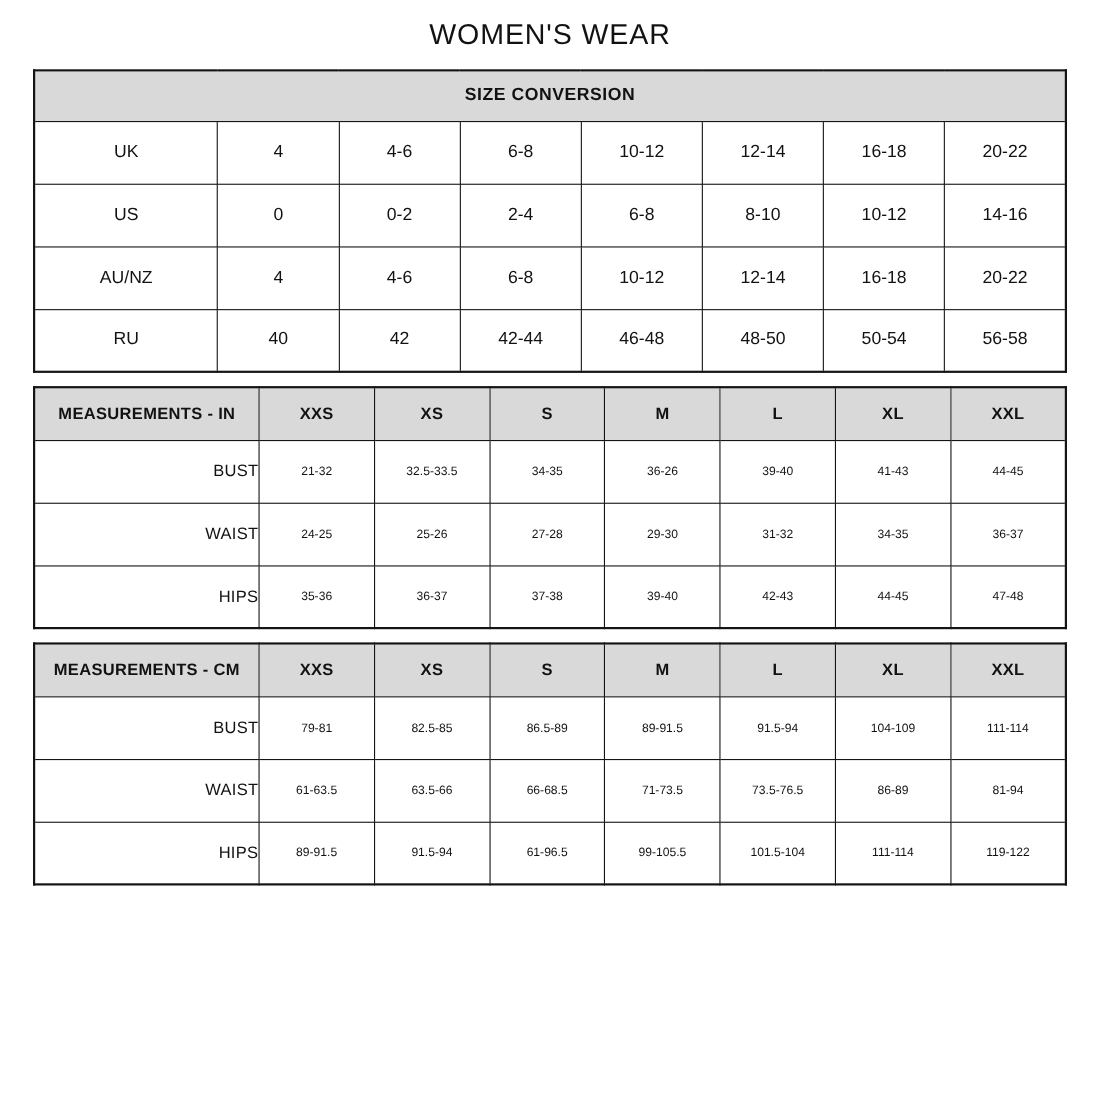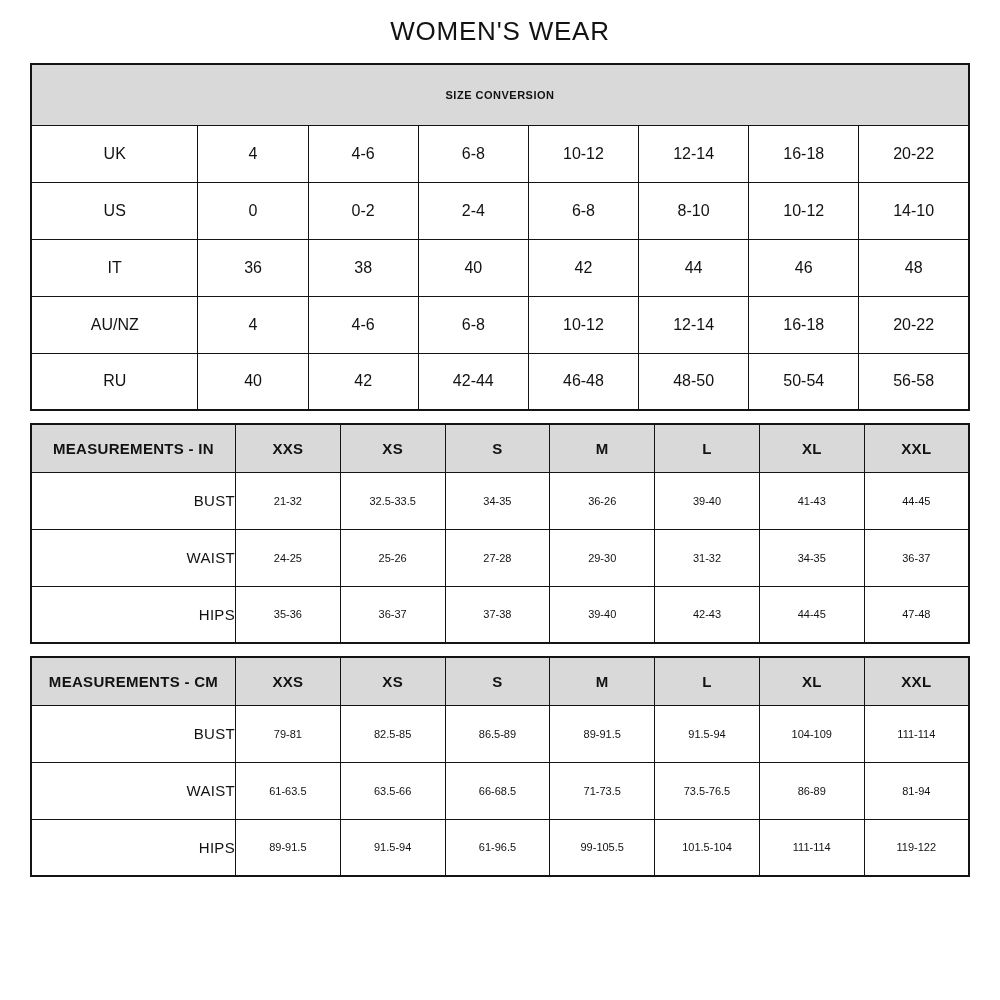--- a/index.html
+++ b/index.html
@@ -28,22 +28,22 @@
     border: 1.5px solid var(--border, #141414);
     text-align: center;
     vertical-align: middle;
     font-weight: 400;
     overflow: hidden;
   }
   
   .conv .tbl-title {
     background: var(--header-bg, #d9d9d9);
     font-weight: 700;
-    font-size: 11px;
-    height: 61px;
+    font-size: 16px;
+    height: 46px;
     letter-spacing: 0.5px;
   }
   .conv .cols th { height: 50px; font-size: 16px; }
   .conv tbody th, .conv tbody td { height: 57px; font-size: 16px; }
   .conv col.c-label { width: 17.8%; }
   
   .meas thead th {
     background: var(--header-bg, #d9d9d9);
     font-weight: 700;
     font-size: 15px;
@@ -82,31 +82,21 @@
         <td>20-22</td>
       </tr>
       <tr>
         <th>US</th>
         <td>0</td>
         <td>0-2</td>
         <td>2-4</td>
         <td>6-8</td>
         <td>8-10</td>
         <td>10-12</td>
-        <td>14-10</td>
-      </tr>
-      <tr>
-        <th>IT</th>
-        <td>36</td>
-        <td>38</td>
-        <td>40</td>
-        <td>42</td>
-        <td>44</td>
-        <td>46</td>
-        <td>48</td>
+        <td>14-16</td>
       </tr>
       <tr>
         <th>AU/NZ</th>
         <td>4</td>
         <td>4-6</td>
         <td>6-8</td>
         <td>10-12</td>
         <td>12-14</td>
         <td>16-18</td>
         <td>20-22</td>

